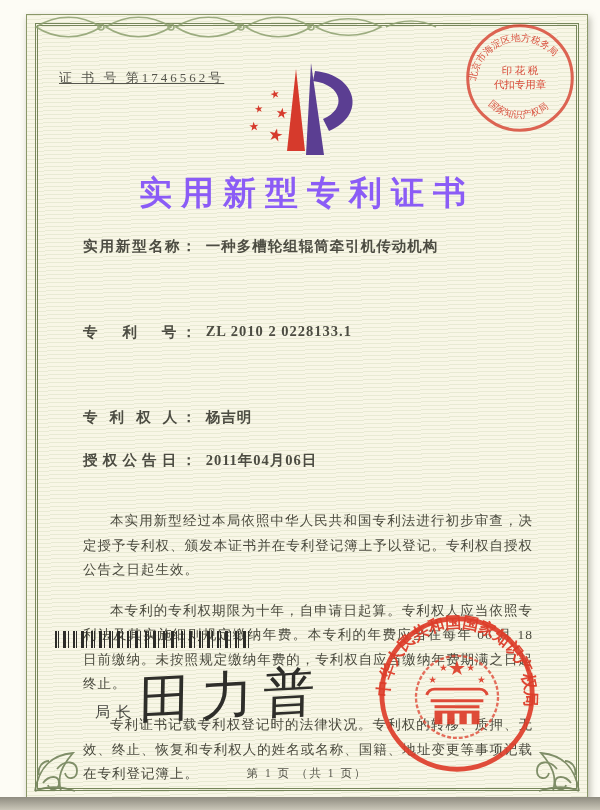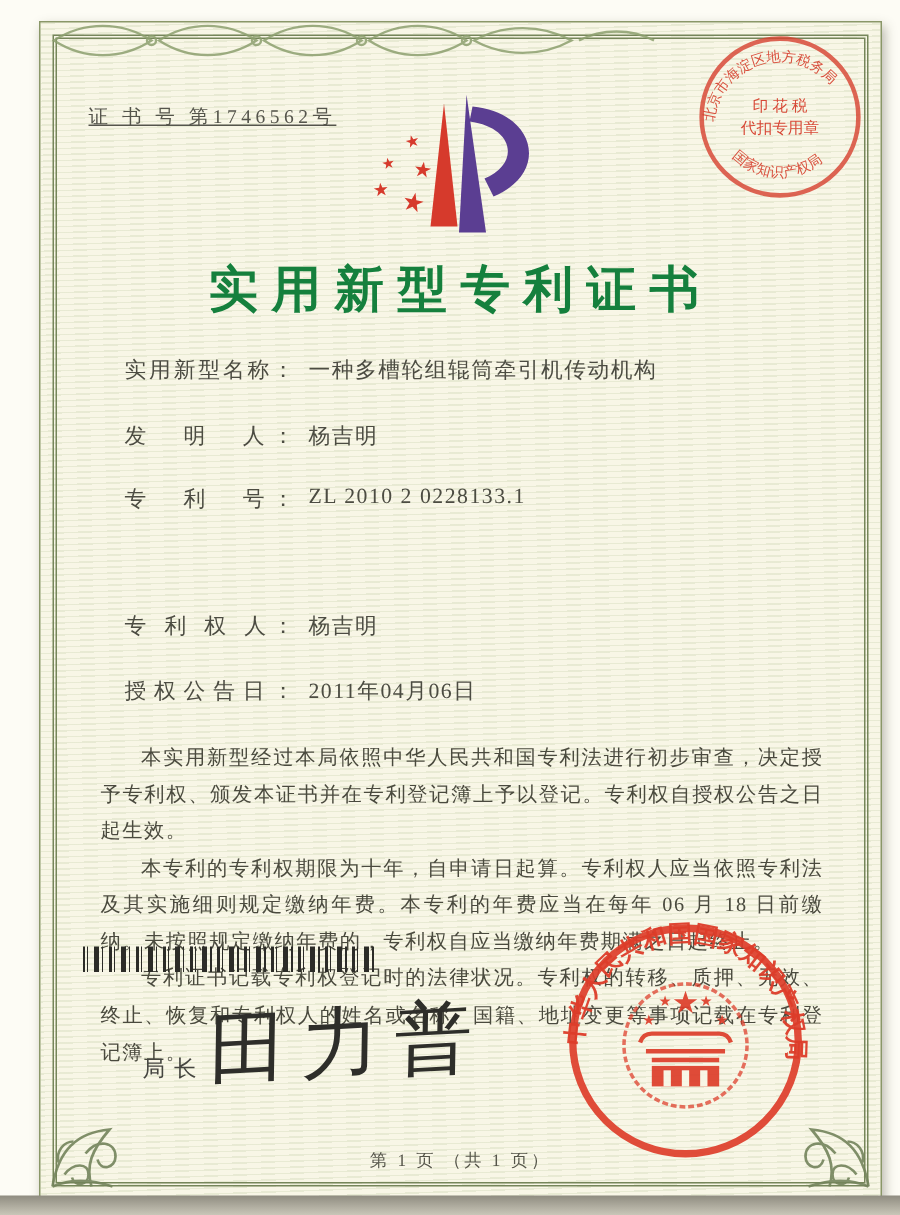--- a/index.html
+++ b/index.html
@@ -28,32 +28,32 @@
     pointer-events:none;
   }
   .cert-number{
     position:absolute;left:32px;top:54px;
     font-size:13px;color:#55554c;letter-spacing:3px;text-decoration:underline;
   }
   .tax-stamp{position:absolute;left:436px;top:6px;width:114px;height:114px;}
   .cnipa-logo{position:absolute;left:212px;top:46px;width:150px;height:104px;}
   .title{
     position:absolute;left:0;right:0;top:156px;text-align:center;
-    font-size:33px;font-weight:600;letter-spacing:9px;color:#15803d;
-  }
-  .field-row{position:absolute;left:56px;right:36px;font-size:14.5px;color:#4c4c42;letter-spacing:1px;}
+    font-size:33px;font-weight:600;letter-spacing:9px;color:#8b5cf6;
+  }
+  .field-row{position:absolute;left:56px;right:36px;font-size:14.5px;color:#4c4c42;letter-spacing:1px;font-weight:bold;}
   .field-label{display:inline-block;width:114px;text-align:justify;text-align-last:justify;vertical-align:top;}
   .field-value{display:inline-block;vertical-align:top;margin-left:4px;}
   .row0{top:222px}.row1{top:266px}.row2{top:308px}.row3{top:351px}.row4{top:393px}.row5{top:436px}
   .body-text{
     position:absolute;left:40px;right:38px;top:478px;
     font-size:13.5px;line-height:1.82;color:#4a4a3e;
     text-align:justify;letter-spacing:1px;
   }
-  .body-text p{margin:0;text-indent:2em;}
+  .body-text p{margin:16px;text-indent:2em;}
   .barcode{
     position:absolute;left:28px;top:616px;width:196px;height:17px;
     background:repeating-linear-gradient(90deg,
       #2c2c28 0 2px,transparent 2px 3px,
       #2c2c28 3px 4px,transparent 4px 8px,
       #2c2c28 8px 11px,transparent 11px 13px,
       #2c2c28 13px 14px,transparent 14px 18px);
   }
   .director-label{
     position:absolute;left:68px;top:688px;
@@ -149,24 +149,20 @@
       <text x="10" y="70" font-size="12" transform="rotate(-6 10 70)">★</text>
       <text x="28" y="78" font-size="17" transform="rotate(12 28 78)">★</text>
     </g>
   </svg>
 
   <div class="title">实用新型专利证书</div>
 
   <div class="field-row row0">
     <span class="field-label">实用新型名称：</span>
     <span class="field-value">一种多槽轮组辊筒牵引机传动机构</span>
-  </div>
-  <div class="field-row row1">
-    <span class="field-label">发　明　人：</span>
-    <span class="field-value">杨吉明</span>
   </div>
   <div class="field-row row2">
     <span class="field-label">专　利　号：</span>
     <span class="field-value">ZL 2010 2 0228133.1</span>
   </div>
   <div class="field-row row4">
     <span class="field-label">专 利 权 人：</span>
     <span class="field-value">杨吉明</span>
   </div>
   <div class="field-row row5">

